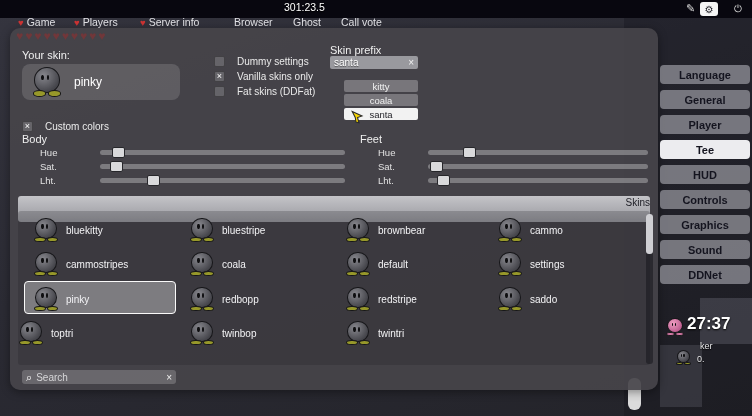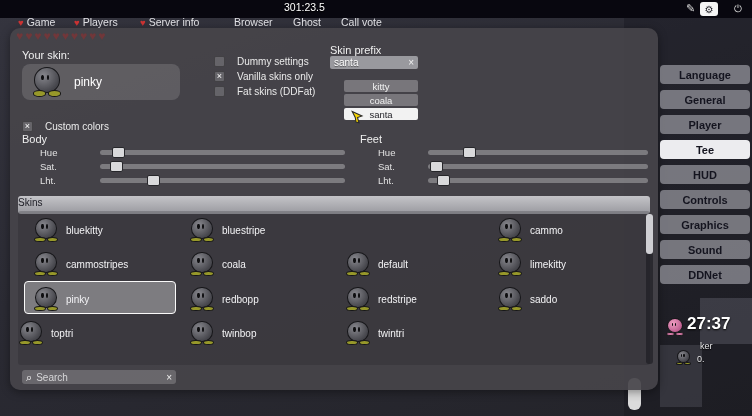--- a/index.html
+++ b/index.html
@@ -51,22 +51,22 @@
                 border-radius:2px; font-size:9.5px; color:#f2f2f2; display:flex; align-items:center; justify-content:center; cursor:pointer; }
   .prefix-btn.hover { background:#f2f2f2; color:#26262c; }
   .cursor { position:absolute; left:340px; top:82px; width:15px; height:15px; z-index:50; }
 
   .sec-label { font-size:11px; }
   .slider-row { position:absolute; height:12px; }
   .slider-lbl { position:absolute; font-size:9.5px; color:#e2e2e2; top:0; }
   .track { position:absolute; top:3px; height:5px; background:rgba(255,255,255,.30); border-radius:3px; }
   .handle { position:absolute; top:-3px; width:13px; height:11px; background:#d9d9db; border:1px solid #26262a; border-radius:2px; cursor:pointer; }
 
-  .skins-header { position:absolute; left:8px; top:168px; width:632px; height:18px; border-radius:3px;
-                  background:linear-gradient(#c4c4c8,#98989e); color:#1c1c24; font-size:10px; text-align:left; line-height:13px; }
+  .skins-header { position:absolute; left:8px; top:168px; width:632px; height:26px; border-radius:3px;
+                  background:linear-gradient(#c4c4c8,#98989e); color:#1c1c24; font-size:10px; text-align:right; line-height:13px; }
   .skins-list { position:absolute; left:8px; top:183px; width:632px; height:154px; background:rgba(28,28,32,.22); border-radius:3px; }
   .skin-cell { position:absolute; display:flex; align-items:center; gap:8px; height:28px; width:146px; cursor:pointer; }
   .skin-name { font-size:10px; color:#f3f3f5; }
   .sel-highlight { position:absolute; left:14px; top:253px; width:152px; height:33px;
                    background:rgba(255,255,255,.34); border:1px solid #fafafa; border-radius:4px; }
   .scroll-track { position:absolute; left:636px; top:186px; width:7px; height:150px; background:rgba(18,18,24,.5); border-radius:3px; }
   .scroll-handle { position:absolute; left:0; top:0; width:7px; height:40px; background:#cfcfd3; border-radius:3px; cursor:pointer; }
 
   .search { position:absolute; left:12px; top:342px; width:154px; height:14px; background:rgba(255,255,255,.20);
             border-radius:3px; display:flex; align-items:center; padding:0 4px; gap:4px; }
@@ -225,20 +225,30 @@
     <div class="skin-cell" style="left:180px; top:188px">
         <div class="tee tee-sm">
           <i class="tb2"></i>
           <i class="te l"></i>
           <i class="te r"></i>
           <i class="tf l"></i>
           <i class="tf r"></i>
         </div>
         <span class="skin-name">bluestripe</span>
       </div>
+    <div class="skin-cell" style="left:336px; top:188px">
+        <div class="tee tee-sm">
+          <i class="tb2"></i>
+          <i class="te l"></i>
+          <i class="te r"></i>
+          <i class="tf l"></i>
+          <i class="tf r"></i>
+        </div>
+        <span class="skin-name">brownbear</span>
+      </div>
     <div class="skin-cell" style="left:488px; top:188px">
         <div class="tee tee-sm">
           <i class="tb2"></i>
           <i class="te l"></i>
           <i class="te r"></i>
           <i class="tf l"></i>
           <i class="tf r"></i>
         </div>
         <span class="skin-name">cammo</span>
       </div>
@@ -274,21 +284,21 @@
         <span class="skin-name">default</span>
       </div>
     <div class="skin-cell" style="left:488px; top:222px">
         <div class="tee tee-sm">
           <i class="tb2"></i>
           <i class="te l"></i>
           <i class="te r"></i>
           <i class="tf l"></i>
           <i class="tf r"></i>
         </div>
-        <span class="skin-name">limekitty</span>
+        <span class="skin-name">settings</span>
       </div>
 
     <div class="skin-cell" style="left:24px; top:257px">
         <div class="tee tee-sm">
           <i class="tb2"></i>
           <i class="te l"></i>
           <i class="te r"></i>
           <i class="tf l"></i>
           <i class="tf r"></i>
         </div>

